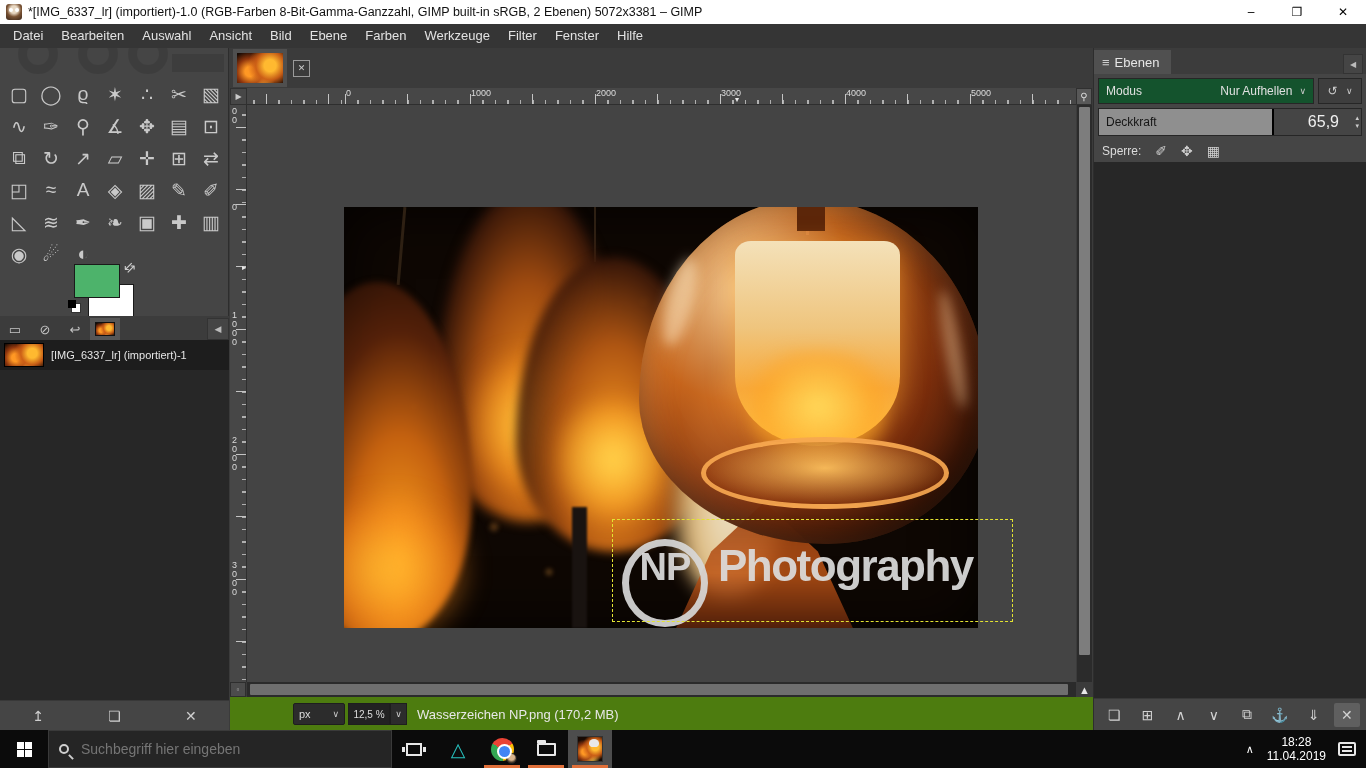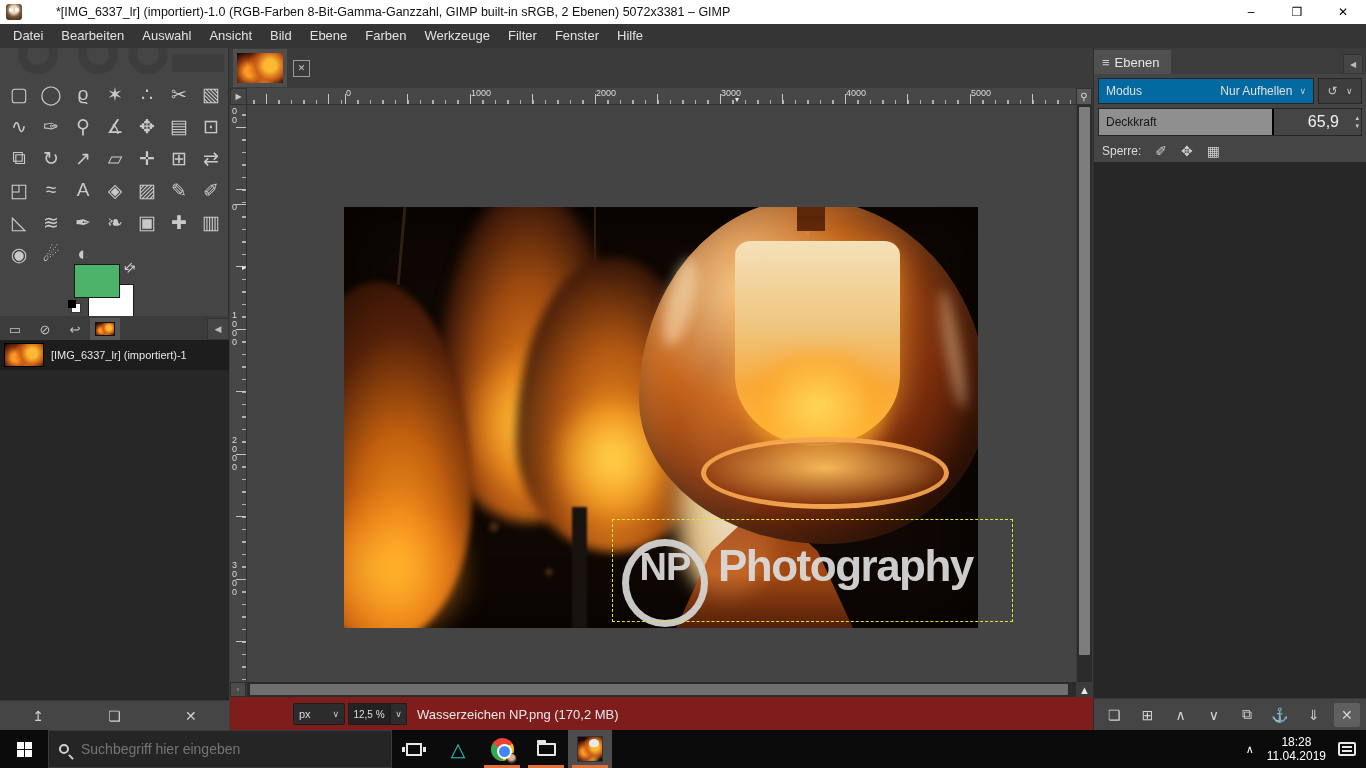--- a/index.html
+++ b/index.html
@@ -8,21 +8,21 @@
   #app { position:relative; width:1366px; height:768px; background:#3b3b3b; }
 
   
   .titlebar { position:absolute; top:0; left:0; width:100%; height:24px; background:#fff;
     display:flex; align-items:center; color:#000; }
   .titlebar .appicon { width:16px; height:16px; margin:0 6px 0 6px; border-radius:3px;
     background: radial-gradient(circle at 50% 35%, #e9d9c4 0 28%, #7a5334 55%, #38251a);
     position:relative; }
   .titlebar .appicon::after { content:''; position:absolute; left:3px; top:4px; width:4px; height:4px;
     background:#fff; border-radius:50%; box-shadow:6px 0 0 #fff; }
-  .titlebar .title { font-size:12.5px; color:#111; white-space:nowrap; overflow:hidden;margin-left:28px; }
+  .titlebar .title { font-size:12.5px; color:#111; white-space:nowrap; overflow:hidden; }
   .titlebar .spacer { flex:1; }
   .winbtn { width:46px; height:24px; display:flex; align-items:center; justify-content:center;
     font-size:12px; color:#000; }
 
   
   .menubar { position:absolute; top:24px; left:0; width:100%; height:24px; background:#353535;
     display:flex; align-items:center; padding-left:4px; }
   .menu-item { padding:0 9px; font-size:13px; color:#e2e2e2; line-height:24px; }
 
   
@@ -167,21 +167,21 @@
   .vscroll .thumb { position:absolute; top:2px; left:2px; width:11px; height:548px; background:#7d7d7d; border-radius:1px; }
   .zoombtn { position:absolute; right:1px; top:40px; width:16px; height:17px; background:#585858;
     border:1px solid #303030; color:#ddd; font-size:10px; display:flex; align-items:center; justify-content:center; }
   .hscroll { position:absolute; left:17px; top:634px; width:829px; height:15px; background:#2b2b2b; }
   .hscroll .thumb { position:absolute; left:3px; top:2px; height:11px; width:818px; background:#6f6f6f; border-radius:1px; }
   .qmask { position:absolute; left:0; top:634px; width:16px; height:15px; background:#4c4c4c;
     border:1px solid #2e2e2e; color:#bbb; font-size:8px; display:flex; align-items:center; justify-content:center; }
   .navbtn { position:absolute; right:1px; top:634px; width:15px; height:15px; color:#e8e8e8; font-size:11px;
     display:flex; align-items:center; justify-content:center; }
 
-  .statusbar { position:absolute; left:0; top:649px; width:100%; height:34px; background:#7f1d1d;
+  .statusbar { position:absolute; left:0; top:649px; width:100%; height:34px; background:#4d7c0f;
     display:flex; align-items:center; }
   .unitbox { margin-left:63px; width:52px; height:22px; background:#2c2c2c; border:1px solid #1e1e1e;
     border-radius:2px; display:flex; align-items:center; justify-content:space-between; padding:0 5px;
     color:#ddd; font-size:11px; }
   .zoombox { margin-left:3px; width:42px; height:22px; background:#222; border:1px solid #1e1e1e;
     display:flex; align-items:center; justify-content:center; color:#ddd; font-size:10px; }
   .zoomchev { width:17px; height:22px; background:#2c2c2c; border:1px solid #1e1e1e;
     display:flex; align-items:center; justify-content:center; color:#ccc; font-size:9px; }
   .statusmsg { margin-left:10px; font-size:13px; color:#e8e8e8; }
   .chev { font-size:9px; color:#ccc; }
@@ -189,21 +189,21 @@
   
   .rightdock { position:absolute; top:48px; right:0; width:273px; bottom:38px; background:#454545;
     border-left:1px solid #2d2d2d; }
   .rd-tabs { height:26px; background:#3c3c3c; display:flex; align-items:flex-end; }
   .rd-tab { height:24px; padding:0 12px 0 8px; background:#505050; display:flex; align-items:center;
     color:#e6e6e6; font-size:13px; gap:5px; }
   .rd-tab .icon { font-size:13px; color:#cfcfcf; }
   .rd-collapse { margin-left:auto; margin-right:3px; width:20px; height:20px; border:1px solid #333;
     background:#454545; color:#bbb; font-size:8px; display:flex; align-items:center; justify-content:center; }
   .moderow { display:flex; align-items:center; gap:4px; padding:4px 4px 2px 4px; }
-  .modebox { flex:1; height:26px; border:1px solid #262626; background:#0369a1; display:flex;
+  .modebox { flex:1; height:26px; border:1px solid #262626; background:#14532d; display:flex;
     align-items:center; padding:0 7px; color:#e0e0e0; font-size:12px; }
   .modebox .val { margin-left:auto; margin-right:7px; }
   .resetbox { width:44px; height:26px; border:1px solid #262626; background:#3e3e3e; display:flex;
     align-items:center; justify-content:space-evenly; color:#ccc; font-size:12px; }
   .opacityrow { margin:2px 4px; height:28px; border:1px solid #262626; position:relative;
     background:linear-gradient(to right, #8f8f8f 0 66%, #454545 66%); display:flex; align-items:center; }
   .opacityrow .divider { position:absolute; left:66%; top:0; width:2px; height:100%; background:#000; }
   .opacityrow .oplabel { font-size:12px; color:#161616; margin-left:7px; }
   .opacityrow .opval { margin-left:auto; margin-right:22px; font-size:16px; color:#f0f0f0; }
   .spincol { position:absolute; right:2px; top:0; height:100%; display:flex; flex-direction:column;

